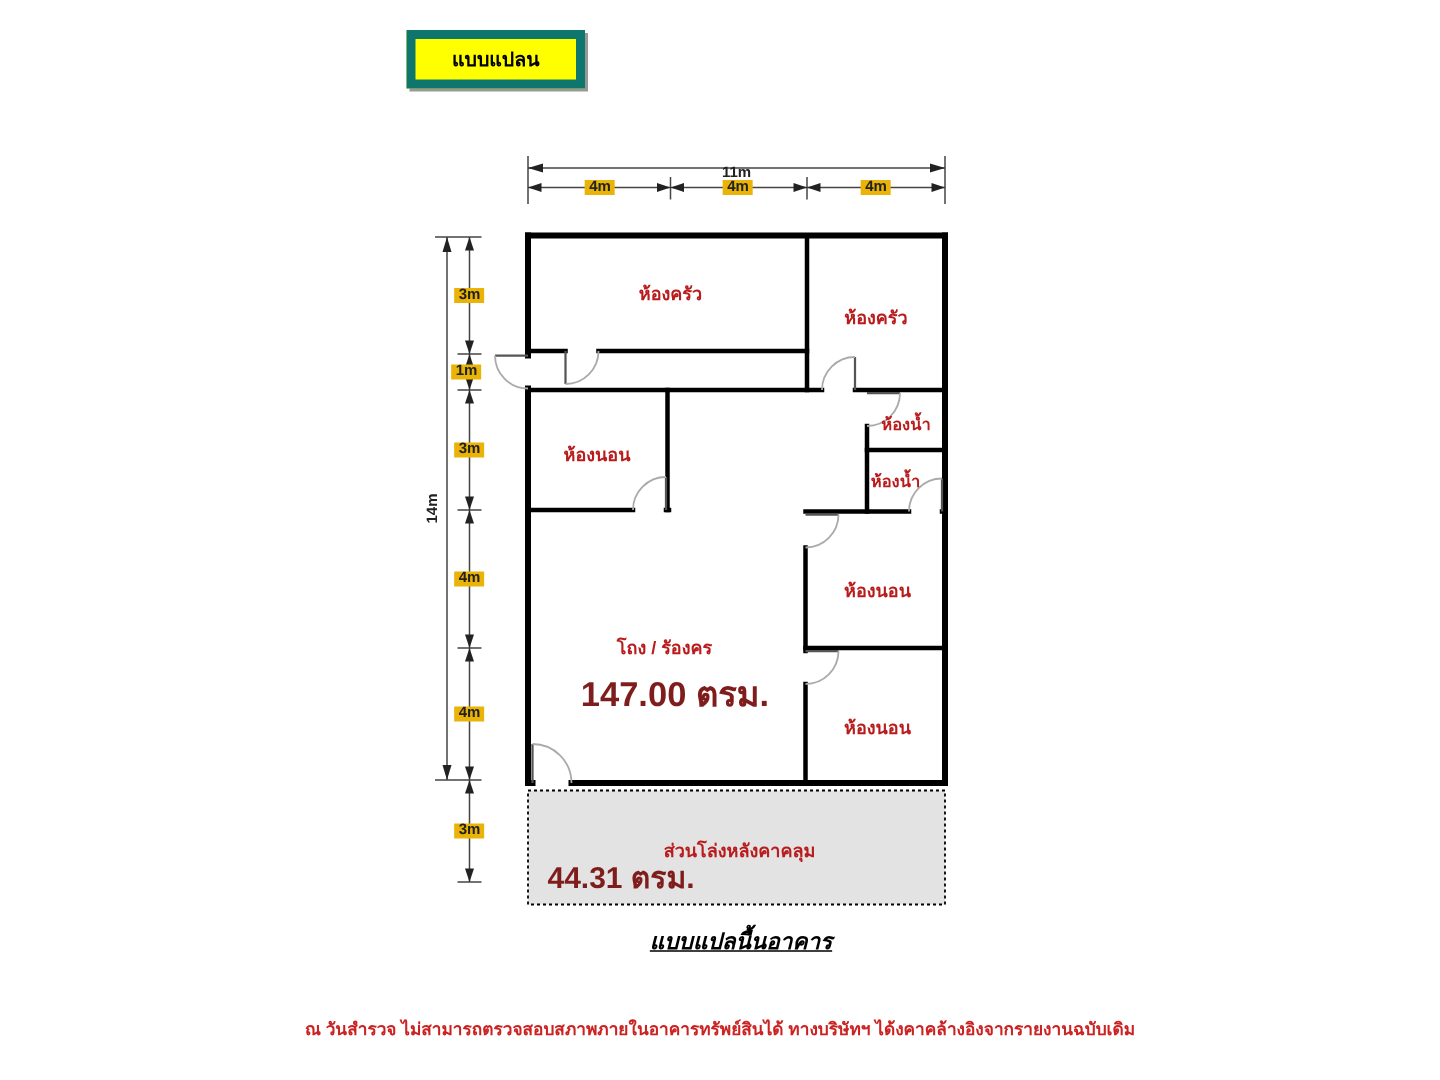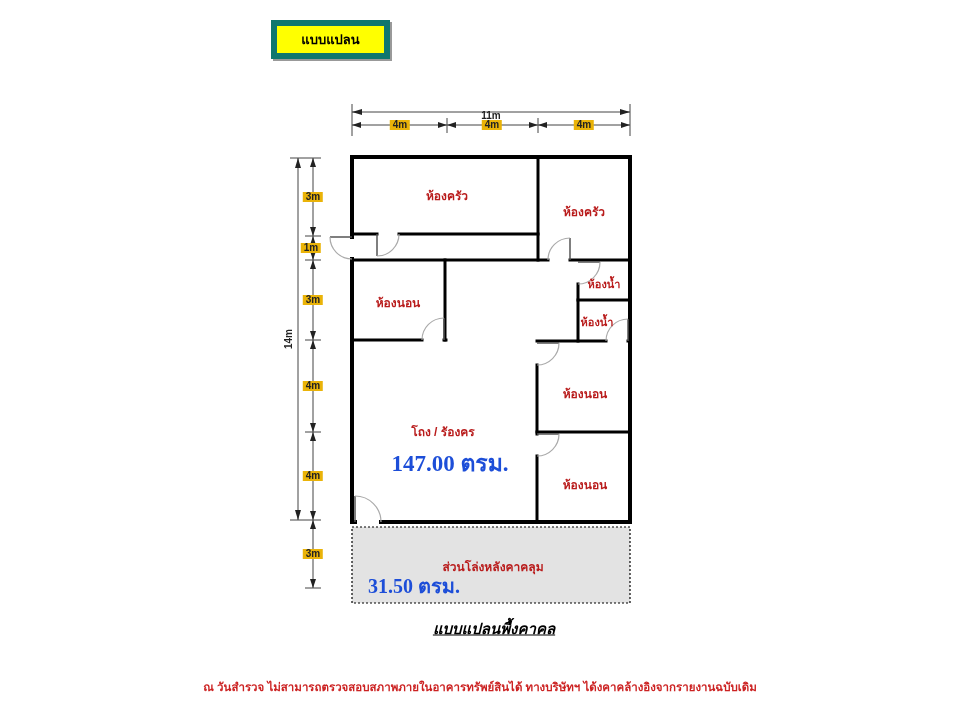--- a/index.html
+++ b/index.html
@@ -8,22 +8,22 @@
   svg{position:absolute;left:0;top:0;}
   .badge{position:absolute;left:243px;top:20px;width:107px;height:27px;background:#ffff00;
          border:6px solid #0f766e;box-shadow:2px 2px 0 #999;display:flex;align-items:center;justify-content:center;
          font-weight:bold;font-size:13px;color:#000;margin-left:28px;}
   .lbl{position:absolute;transform:translate(-50%,-50%);white-space:nowrap;color:#b91c1c;
        font-size:12px;font-weight:bold;line-height:1;}
   .lbl.small{font-size:11px;}
   .dim{position:absolute;transform:translate(-50%,-50%);white-space:nowrap;background:#eab308;
        padding:0 3px;font-size:10px;font-weight:bold;color:#222;line-height:1;}
   .dim.rot{transform:translate(-50%,-50%) rotate(-90deg);background:transparent;}
-  .area-red{position:absolute;transform:translate(-50%,-50%);white-space:nowrap;color:#1d4ed8;
-       font-family:Liberation Serif, serif;font-weight:bold;font-size:23px;line-height:1;}
+  .area-red{position:absolute;transform:translate(-50%,-50%);white-space:nowrap;color:#7f1d1d;
+       font-family:Liberation Sans, sans-serif;font-weight:bold;font-size:23px;line-height:1;}
   .area-red.small{font-size:20px;}
   .caption{position:absolute;transform:translate(-50%,-50%);white-space:nowrap;color:#000;
        font-size:15px;font-weight:bold;font-style:italic;text-decoration:underline;line-height:1;}
   .footer-note{position:absolute;left:50%;top:688px;transform:translate(-50%,-50%);white-space:nowrap;
        color:#cc2222;font-size:11.5px;font-weight:600;line-height:1;}
 </style>
 </head>
 <body>
 
 <div class="stage">
@@ -151,19 +151,19 @@
   <div class="lbl" style="left:447px;top:196px;">ห้องครัว</div>
   <div class="lbl" style="left:584px;top:212px;">ห้องครัว</div>
   <div class="lbl" style="left:398px;top:303px;">ห้องนอน</div>
   <div class="lbl small" style="left:604px;top:284px;">ห้องน้ำ</div>
   <div class="lbl small" style="left:597px;top:322px;">ห้องน้ำ</div>
   <div class="lbl" style="left:585px;top:394px;">ห้องนอน</div>
   <div class="lbl" style="left:585px;top:485px;">ห้องนอน</div>
   <div class="lbl" style="left:443px;top:432px;">โถง / รัองคร</div>
   <div class="area-red" style="left:450px;top:463px;">147.00 ตรม.</div>
   <div class="lbl" style="left:493px;top:567px;">ส่วนโล่งหลังคาคลุม</div>
-  <div class="area-red small" style="left:414px;top:586px;">31.50 ตรม.</div>
+  <div class="area-red small" style="left:414px;top:586px;">44.31 ตรม.</div>
 
-  <div class="caption" style="left:494px;top:628px;">แบบแปลนพื้งคาคล</div>
+  <div class="caption" style="left:494px;top:628px;">แบบแปลนื้นอาคาร</div>
 
   <div class="footer-note">ณ วันสำรวจ ไม่สามารถตรวจสอบสภาพภายในอาคารทรัพย์สินได้ ทางบริษัทฯ ได้งคาคล้างอิงจากรายงานฉบับเดิม</div>
 
 </div>
 
 </body></html>

